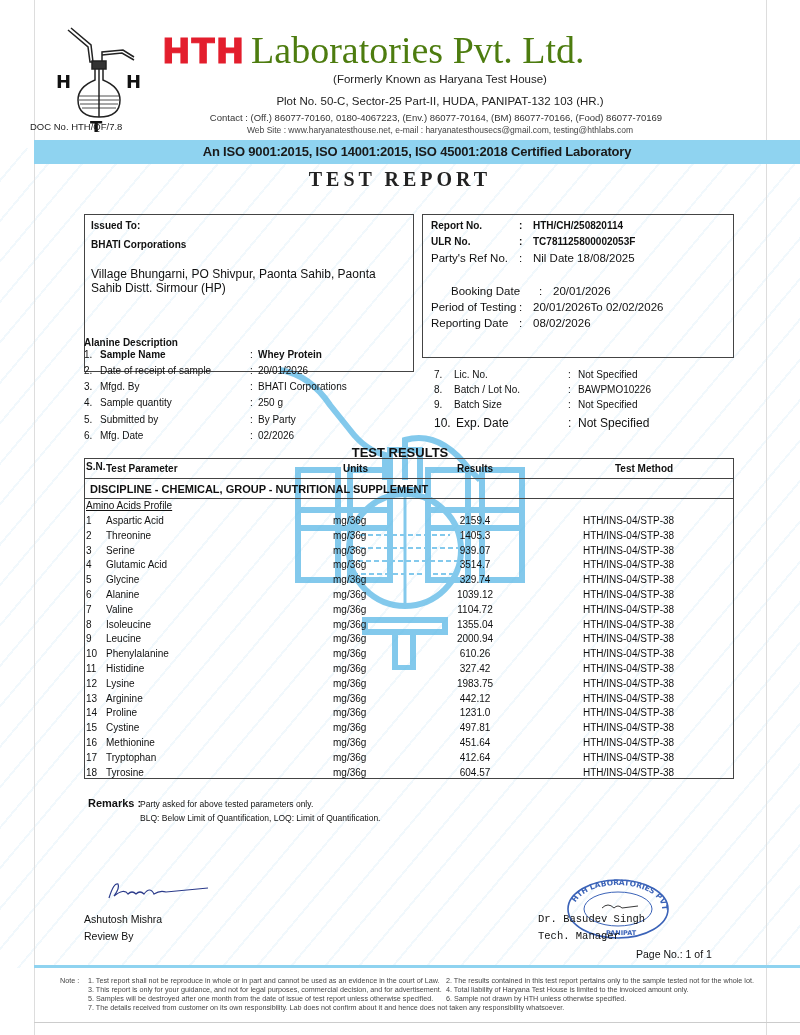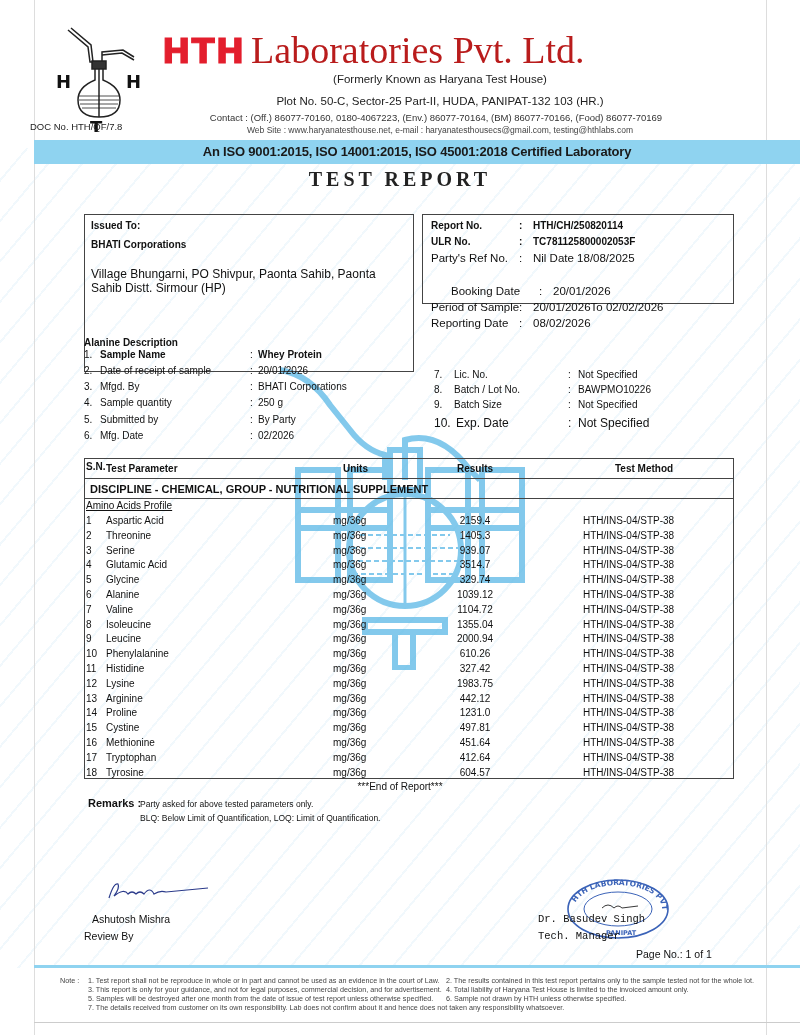--- a/index.html
+++ b/index.html
@@ -8,30 +8,30 @@
   .watermark-bg {
     position: absolute; left: 0; top: 148px; width: 800px; height: 820px;
     background-image: repeating-linear-gradient(-50deg, rgba(120,190,230,0.10) 0px, rgba(120,190,230,0.10) 2px, transparent 2px, transparent 26px);
     z-index: 0;
   }
   .header { position: absolute; left: 0; top: 0; width: 800px; height: 140px; z-index: 2; }
   .logo { position: absolute; left: 48px; top: 22px; width: 100px; height: 110px; }
   .doc-no { position: absolute; left: 30px; top: 121px; font-size: 9.5px; color: #222; font-family: "Liberation Sans", sans-serif; }
   .brand { position: absolute; left: 162px; top: 28px; white-space: nowrap; }
   .brand-hth { font-family: "DejaVu Sans", sans-serif; font-weight: bold; font-size: 34px; color: #e31e2d; letter-spacing: 1px; -webkit-text-stroke: 1px #e31e2d; }
-  .brand-rest { font-family: "Liberation Serif", serif; font-size: 38px; color: #b91c1c; margin-left: 6px; }
+  .brand-rest { font-family: "Liberation Serif", serif; font-size: 38px; color: #4d7c0f; margin-left: 6px; }
   .formerly { position: absolute; left: 0; width: 800px; top: 73px; text-align: center; font-size: 11.5px; color: #222; padding-left: 80px; }
   .address { position: absolute; left: 0; width: 800px; top: 95px; text-align: center; font-size: 11.5px; color: #222; padding-left: 80px; }
   .contact { position: absolute; left: 0; width: 800px; top: 112px; text-align: center; font-size: 9.5px; color: #333; padding-left: 72px; }
   .website { position: absolute; left: 0; width: 800px; top: 125px; text-align: center; font-size: 8.5px; color: #444; padding-left: 80px; }
   .iso-band { position: absolute; left: 34px; top: 140px; width: 766px; height: 24px; background: #8fd3f0; z-index: 2; text-align: center; font-size: 13px; font-weight: bold; line-height: 24px; color: #1a1a1a; font-family: "Liberation Sans", sans-serif; letter-spacing: -0.2px; }
   .report-title { position: absolute; left: 0; width: 800px; top: 168px; text-align: center; font-family: "Liberation Serif", serif; font-weight: bold; font-size: 20px; letter-spacing: 4px; color: #222; z-index: 2; }
   .box { position: absolute; border: 1.5px solid #444; z-index: 2; }
   .issued-box { left: 84px; top: 214px; width: 330px; height: 158px; padding: 4px 6px; }
-  .report-box { left: 422px; top: 214px; width: 312px; height: 90px; padding: 4px 8px; }
+  .report-box { left: 422px; top: 214px; width: 312px; height: 144px; padding: 4px 8px; }
   .issued-label { font-size: 10px; font-weight: bold; margin-top: 1px; }
   .issued-company { font-size: 10px; font-weight: bold; margin-top: 8px; }
   .issued-address { font-size: 12px; margin-top: 17px; line-height: 14px; }
   .kv { position: absolute; left: 8px; font-size: 11.5px; white-space: nowrap; }
   .kv .k { display: inline-block; width: 88px; }
   .kv .c { display: inline-block; width: 14px; }
   .kv.bold { font-weight: bold; font-size: 10px; }
   .sample-title { position: absolute; left: 84px; top: 337px; font-size: 10px; font-weight: bold; z-index: 2; }
   .sample-row { position: absolute; font-size: 10px; white-space: nowrap; z-index: 2; }
   .sample-row .n { display: inline-block; width: 16px; }
@@ -49,21 +49,21 @@
   .col-result { position: absolute; left: 360px; width: 60px; text-align: center; }
   .col-method { position: absolute; left: 498px; width: 130px; }
   .thead span { top: 4px; }
   .row { position: absolute; left: 0; width: 100%; height: 15px; font-size: 10px; line-height: 15px; }
   .row span { top: 0; }
   .end-report { position: absolute; left: 0; width: 800px; top: 781px; text-align: center; font-size: 10px; z-index: 2; }
   .remarks-label { position: absolute; left: 88px; top: 797px; font-size: 11px; font-weight: bold; z-index: 2; }
   .remark-line { position: absolute; left: 140px; font-size: 8.5px; z-index: 2; }
   .sig-left { position: absolute; left: 84px; top: 883px; z-index: 2; }
   .signature-svg { position: absolute; left: 20px; top: -5px; }
-  .sig-name { font-size: 10.5px; margin-top: 30px; margin-left: 8px; }
+  .sig-name { font-size: 10.5px; margin-top: 30px; }
   .sig-role { font-size: 10.5px; margin-top: 5px; }
   .sig-right { position: absolute; left: 538px; top: 913px; z-index: 3; font-size: 10.5px; font-family: Liberation Mono, monospace; }
   .sig-right div + div { margin-top: 5px; }
   .stamp { position: absolute; left: 566px; top: 878px; width: 104px; height: 62px; z-index: 2; }
   .page-no { position: absolute; left: 636px; top: 948px; font-size: 10.5px; z-index: 2; }
   .footer-line { position: absolute; left: 34px; top: 965px; width: 770px; height: 3px; background: #8fd3f0; z-index: 2; }
   .notes { position: absolute; left: 60px; top: 976px; width: 710px; font-size: 7.2px; color: #444; z-index: 2; font-family: "Liberation Sans", sans-serif; }
   .note-row { position: relative; height: 9px; white-space: nowrap; }
   .note-left { position: absolute; left: 28px; }
   .note-right { position: absolute; left: 386px; }
@@ -149,21 +149,21 @@
     <div class="kv bold" style="top:21px;">
       <span class="k">ULR No.</span><span class="c">:</span><span>TC781125800002053F</span>
     </div>
     <div class="kv" style="top:37px;">
       <span class="k">Party's Ref No.</span><span class="c">:</span><span>Nil Date 18/08/2025</span>
     </div>
     <div class="kv" style="top:70px;margin-left:20px;">
       <span class="k">Booking Date</span><span class="c">:</span><span>20/01/2026</span>
     </div>
     <div class="kv" style="top:86px;">
-      <span class="k">Period of Sample</span><span class="c">:</span><span>20/01/2026To 02/02/2026</span>
+      <span class="k">Period of Testing</span><span class="c">:</span><span>20/01/2026To 02/02/2026</span>
     </div>
     <div class="kv" style="top:102px;">
       <span class="k">Reporting Date</span><span class="c">:</span><span>08/02/2026</span>
     </div>
   </div>
 
   <div class="sample-title">Alanine Description</div>
   <div id="sample-left">
       <div class="sample-row" style="left: 84px; top: 349px;"><span class="n">1.</span><span class="lbl" style="font-weight:bold;">Sample Name</span><span class="c" style="display:inline-block;width:8px;">:</span><span class="val" style="font-weight:bold;">Whey Protein</span></div>
       <div class="sample-row" style="left: 84px; top: 365px;"><span class="n">2.</span><span class="lbl" style="">Date of receipt of sample</span><span class="c" style="display:inline-block;width:8px;">:</span><span class="val" style="">20/01/2026</span></div>
@@ -172,20 +172,21 @@
       <div class="sample-row" style="left: 84px; top: 414px;"><span class="n">5.</span><span class="lbl" style="">Submitted by</span><span class="c" style="display:inline-block;width:8px;">:</span><span class="val" style="">By Party</span></div>
       <div class="sample-row" style="left: 84px; top: 430px;"><span class="n">6.</span><span class="lbl" style="">Mfg. Date</span><span class="c" style="display:inline-block;width:8px;">:</span><span class="val" style="">02/2026</span></div>
     </div>
   <div id="sample-right">
       <div class="sample-row right" style="left: 434px; top: 369px;"><span class="n" style="width:20px">7.</span><span class="lbl" style="width:114px">Lic. No.</span><span class="c" style="display:inline-block;width:10px;">:</span><span class="val">Not Specified</span></div>
       <div class="sample-row right" style="left: 434px; top: 384px;"><span class="n" style="width:20px">8.</span><span class="lbl" style="width:114px">Batch / Lot No.</span><span class="c" style="display:inline-block;width:10px;">:</span><span class="val">BAWPMO10226</span></div>
       <div class="sample-row right" style="left: 434px; top: 399px;"><span class="n" style="width:20px">9.</span><span class="lbl" style="width:114px">Batch Size</span><span class="c" style="display:inline-block;width:10px;">:</span><span class="val">Not Specified</span></div>
       <div class="sample-row right" style="left: 434px; top: 416px; font-size: 12px;"><span class="n" style="width:22px">10.</span><span class="lbl" style="width:112px">Exp. Date</span><span class="c" style="display:inline-block;width:10px;">:</span><span class="val">Not Specified</span></div>
     </div>
 
+  <div class="test-results-title">TEST RESULTS</div>
   <div class="results-table">
     <div class="thead">
       <span class="col-sn" style="top:2px;">S.N.</span>
       <span class="col-param" style="top:4px;">Test Parameter</span>
       <span class="col-units" style="top:4px;left:258px;">Units</span>
       <span class="col-result" style="top:4px;">Results</span>
       <span class="col-method" style="top:4px;left:530px;">Test Method</span>
     </div>
     <div class="discipline">DISCIPLINE - CHEMICAL,  GROUP - NUTRITIONAL SUPPLEMENT</div>
     <div class="profile">Amino Acids Profile</div>
@@ -311,21 +312,20 @@
         </div>
         <div class="row" style="top: 305.6px;">
           <span class="col-sn">18</span>
           <span class="col-param">Tyrosine</span>
           <span class="col-units">mg/36g</span>
           <span class="col-result">604.57</span>
           <span class="col-method">HTH/INS-04/STP-38</span>
         </div>
       </div>
   </div>
-  <div class="end-report">***End of Report***</div>
 
   <div class="remarks-label">Remarks :</div>
   <div class="remark-line" style="top:799px;">Party asked for above tested parameters only.</div>
   <div class="remark-line" style="top:813px;">BLQ: Below Limit of Quantification, LOQ: Limit of Quantification.</div>
 
   <div class="sig-left">
     <svg class="signature-svg" width="110" height="26" viewBox="0 0 110 26">
       <path d="M5 20 Q10 4 14 6 Q16 10 10 18 Q20 10 24 16 Q28 12 32 16 Q36 12 40 16 Q46 8 50 16 Q56 12 62 14 L104 10" fill="none" stroke="#2a3a8a" stroke-width="1.2"></path>
     </svg>
     <div class="sig-name">Ashutosh Mishra</div>

